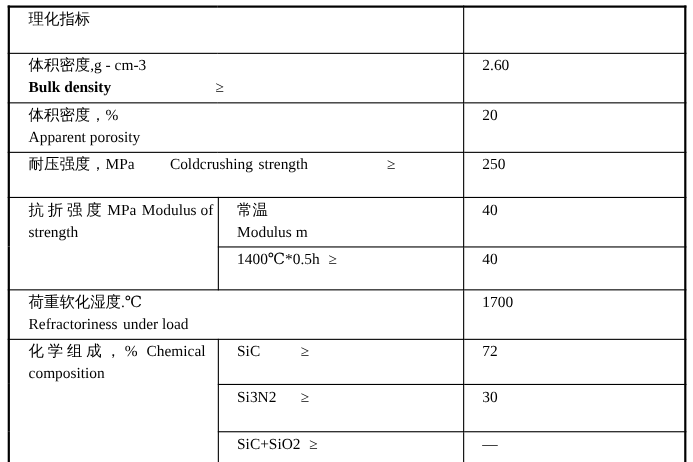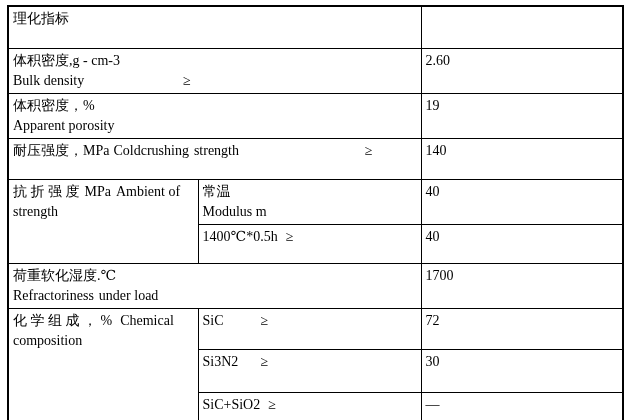--- a/index.html
+++ b/index.html
@@ -14,32 +14,32 @@
   table.spec{
     position:absolute;left:7px;top:5px;
     width:615px;
     border-collapse:collapse;
     table-layout:fixed;
     border:2px solid #000;
   }
   table.spec td{
     border:1px solid #000;
     vertical-align:top;
-    padding:2px 4px;
+    padding:2px 17px;
     font-size:14px;
     line-height:20px;
     overflow:hidden;
   }
   td.vmid{vertical-align:middle;}
   td.pad-t6{padding-top:7px;}
   .ln{white-space:nowrap;}
   .flexline{display:flex;align-items:flex-start;}
-  .w170{display:inline-block;width:170px;}
+  .w170{display:inline-block;width:170px;font-weight:bold;}
   .w58{display:inline-block;width:58px;}
-  .gap16{margin-left:4px;}
+  .gap16{margin-left:32px;}
   .ws{margin-left:5px;}
   .ws8{margin-left:8px;}
   .push{margin-left:auto;margin-right:44px;}
   .sq{
     text-decoration-style:wavy;
     text-decoration-color:#cc0000;
     text-decoration-thickness:1px;
     text-underline-offset:3px;
   }
   .gte{font-size:14px;}
@@ -74,40 +74,40 @@
           </div>
         </td>
         <td class="val">2.60</td>
       </tr>
 
       <tr style="height:39px">
         <td colspan="2">
           <div class="ln">体积密度，%</div>
           <div class="ln">Apparent porosity</div>
         </td>
-        <td class="val">19</td>
+        <td class="val">20</td>
       </tr>
 
       <tr style="height:41px">
         <td colspan="2">
           <div class="flexline">
             <span>耐压强度，</span>
               <span class="sq">MPa</span>
               <span class="gap16 sq">Coldcrushing</span>
               <span class="ws">strength</span>
               <span class="gte push">≥</span>
           </div>
         </td>
-        <td class="val">140</td>
+        <td class="val">250</td>
       </tr>
 
       <tr style="height:43px">
         <td rowspan="2" class="vmid">
           <div class="ln">
-            <span>抗 折 强 度</span><span class="ws sq">MPa</span><span class="ws">Ambient of</span>
+            <span>抗 折 强 度</span><span class="ws sq">MPa</span><span class="ws">Modulus of</span>
           </div>
           <div class="ln">strength</div>
         </td>
         <td>
           <div class="ln">常温</div>
           <div class="ln">Modulus m</div>
         </td>
         <td class="val">40</td>
       </tr>
 

